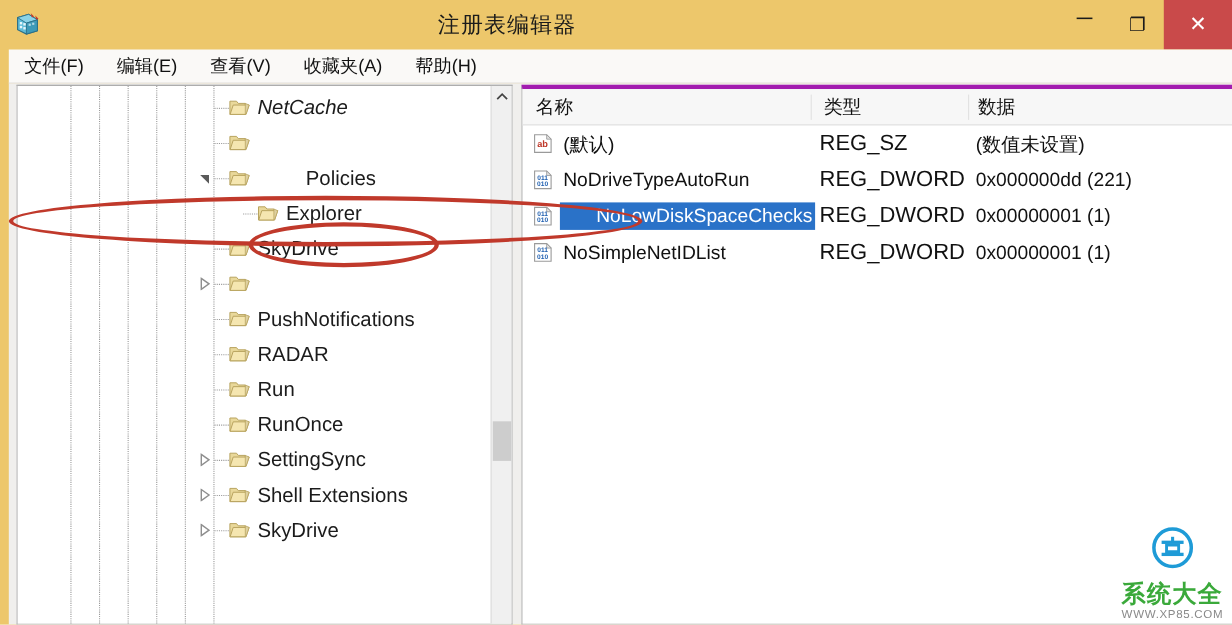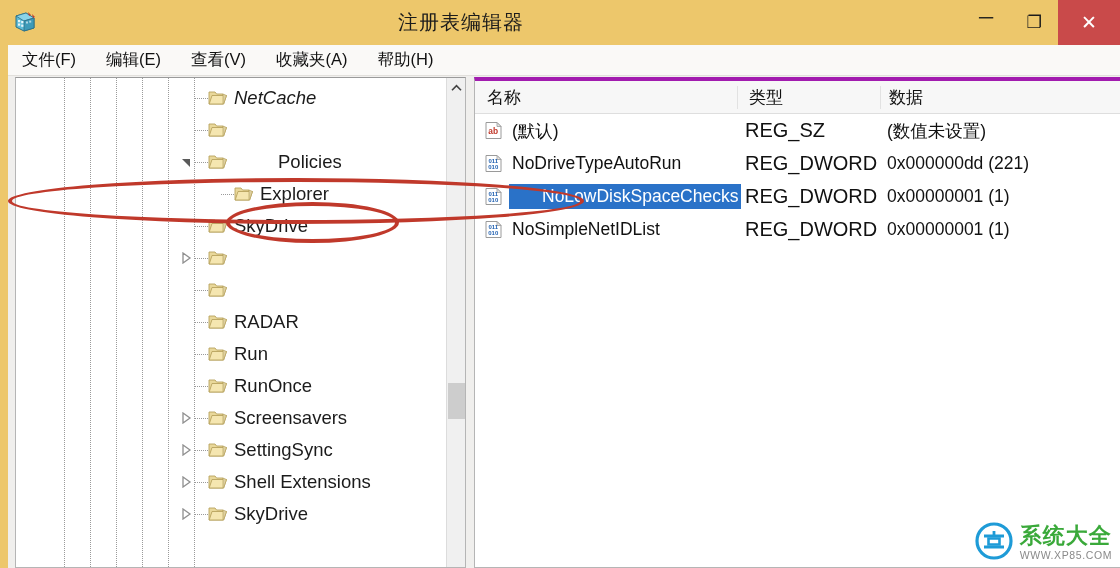--- a/index.html
+++ b/index.html
@@ -252,20 +252,21 @@
     background: transparent;
   }
 
   
   .watermark {
     position: absolute;
     right: 8px; bottom: 4px;
     display: flex;
     align-items: center;
     gap: 7px;
+    flex-direction: column;
   }
   .wm-text { display: flex; flex-direction: column; line-height: 1; }
   .wm-main {
     font-size: 22px;
     font-weight: bold;
     color: #3aa93a;
     letter-spacing: 1px;
   }
   .wm-sub {
     font-size: 10.5px;
@@ -389,20 +390,21 @@
                 <path d="M15 5 L18.5 6.5 L15.6 15 L15 15 Z" fill="#ded0a0" stroke="#b8a35e" stroke-width="0.7"></path>
               </svg></div>
           </div>
           <div class="tree-row">
             <div class="elbow" style="left: 179px; top: 16px; width: 13px;"></div>
             <div class="folder" style="left: 192px; top: 7px;"><svg width="20" height="17" viewBox="0 0 20 17">
                 <path d="M1 3 L7 3 L8.6 5 L15 5 L15 15 L1 15 Z" fill="#e9d89a" stroke="#b8a35e" stroke-width="0.9"></path>
                 <path d="M4 6.5 L18.5 6.5 L15.6 15 L1.2 15 Z" fill="#f5e6b0" stroke="#b8a35e" stroke-width="0.9"></path>
                 <path d="M15 5 L18.5 6.5 L15.6 15 L15 15 Z" fill="#ded0a0" stroke="#b8a35e" stroke-width="0.7"></path>
               </svg></div>
+            <div class="tree-label" style="left: 218px;">PushNotifications</div>
           </div>
           <div class="tree-row">
             <div class="elbow" style="left: 179px; top: 16px; width: 13px;"></div>
             <div class="folder" style="left: 192px; top: 7px;"><svg width="20" height="17" viewBox="0 0 20 17">
                 <path d="M1 3 L7 3 L8.6 5 L15 5 L15 15 L1 15 Z" fill="#e9d89a" stroke="#b8a35e" stroke-width="0.9"></path>
                 <path d="M4 6.5 L18.5 6.5 L15.6 15 L1.2 15 Z" fill="#f5e6b0" stroke="#b8a35e" stroke-width="0.9"></path>
                 <path d="M15 5 L18.5 6.5 L15.6 15 L15 15 Z" fill="#ded0a0" stroke="#b8a35e" stroke-width="0.7"></path>
               </svg></div>
             <div class="tree-label" style="left: 218px;">RADAR</div>
           </div>
@@ -416,34 +418,20 @@
             <div class="tree-label" style="left: 218px;">Run</div>
           </div>
           <div class="tree-row">
             <div class="elbow" style="left: 179px; top: 16px; width: 13px;"></div>
             <div class="folder" style="left: 192px; top: 7px;"><svg width="20" height="17" viewBox="0 0 20 17">
                 <path d="M1 3 L7 3 L8.6 5 L15 5 L15 15 L1 15 Z" fill="#e9d89a" stroke="#b8a35e" stroke-width="0.9"></path>
                 <path d="M4 6.5 L18.5 6.5 L15.6 15 L1.2 15 Z" fill="#f5e6b0" stroke="#b8a35e" stroke-width="0.9"></path>
                 <path d="M15 5 L18.5 6.5 L15.6 15 L15 15 Z" fill="#ded0a0" stroke="#b8a35e" stroke-width="0.7"></path>
               </svg></div>
             <div class="tree-label" style="left: 218px;">RunOnce</div>
-          </div>
-          <div class="tree-row">
-            <div class="twisty" style="left: 162px; top: 8px;">
-              <svg width="11" height="12" viewBox="0 0 11 12">
-                <path d="M2 1 L9 6 L2 11 Z" fill="none" stroke="#8f8f8f" stroke-width="1.3"></path>
-              </svg>
-            </div>
-            <div class="elbow" style="left: 179px; top: 16px; width: 13px;"></div>
-            <div class="folder" style="left: 192px; top: 7px;"><svg width="20" height="17" viewBox="0 0 20 17">
-                <path d="M1 3 L7 3 L8.6 5 L15 5 L15 15 L1 15 Z" fill="#e9d89a" stroke="#b8a35e" stroke-width="0.9"></path>
-                <path d="M4 6.5 L18.5 6.5 L15.6 15 L1.2 15 Z" fill="#f5e6b0" stroke="#b8a35e" stroke-width="0.9"></path>
-                <path d="M15 5 L18.5 6.5 L15.6 15 L15 15 Z" fill="#ded0a0" stroke="#b8a35e" stroke-width="0.7"></path>
-              </svg></div>
-            <div class="tree-label" style="left: 218px;">Screensavers</div>
           </div>
           <div class="tree-row">
             <div class="twisty" style="left: 162px; top: 8px;">
               <svg width="11" height="12" viewBox="0 0 11 12">
                 <path d="M2 1 L9 6 L2 11 Z" fill="none" stroke="#8f8f8f" stroke-width="1.3"></path>
               </svg>
             </div>
             <div class="elbow" style="left: 179px; top: 16px; width: 13px;"></div>
             <div class="folder" style="left: 192px; top: 7px;"><svg width="20" height="17" viewBox="0 0 20 17">
                 <path d="M1 3 L7 3 L8.6 5 L15 5 L15 15 L1 15 Z" fill="#e9d89a" stroke="#b8a35e" stroke-width="0.9"></path>

